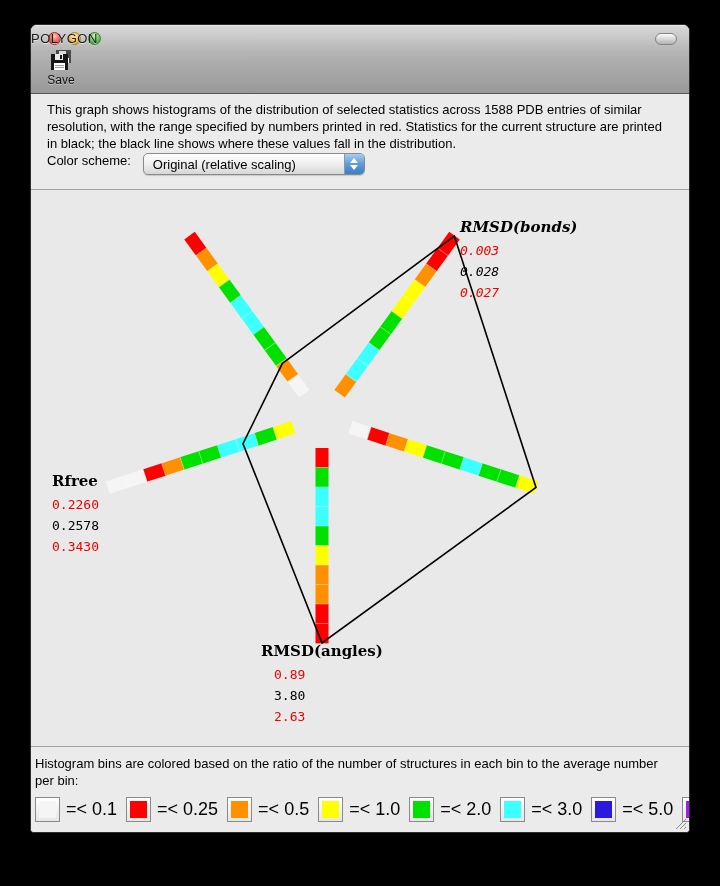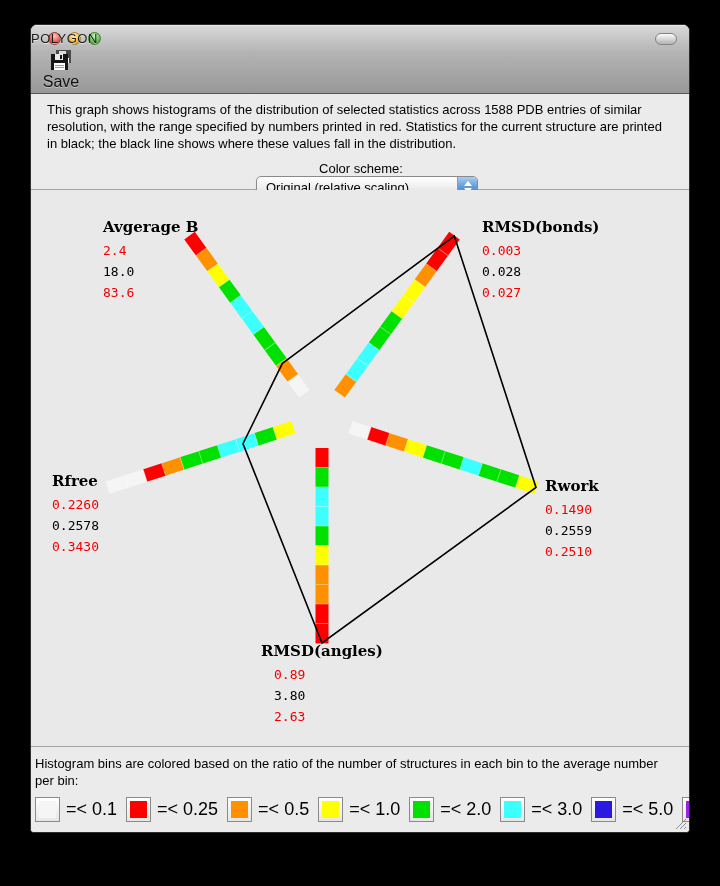--- a/index.html
+++ b/index.html
@@ -14,26 +14,26 @@
   .title{position:absolute;left:0;right:0;top:6px;text-align:left;font-size:13px;
          color:#1b1b1b;text-shadow:0 1px 0 rgba(255,255,255,.5);letter-spacing:.5px;}
   .tl{position:absolute;top:7px;width:13px;height:13px;border-radius:50%;box-sizing:border-box;}
   .tl-red{left:17px;background:radial-gradient(circle at 50% 28%,#ffc9c2,#ee6a5e 50%,#b1392d);border:1px solid #9c3328;}
   .tl-yellow{left:37px;background:radial-gradient(circle at 50% 28%,#ffeab7,#f6be4f 50%,#c7922f);border:1px solid #ad8128;}
   .tl-green{left:57px;background:radial-gradient(circle at 50% 28%,#d2f2c4,#65c458 50%,#3f9431);border:1px solid #3a842d;}
   .pill{position:absolute;right:12px;top:8px;width:22px;height:12px;border-radius:6px;
         background:linear-gradient(#fcfcfc,#b3b3b3);border:1px solid #828282;box-sizing:border-box;}
   .save-btn{position:absolute;left:10px;top:25px;width:40px;text-align:center;cursor:default;}
   .save-btn svg{display:block;margin:0 auto;}
-  .save-label{display:block;font-size:16px;color:#101010;margin-top:1px;text-shadow:0 1px 0 rgba(255,255,255,.4);}
+  .save-label{display:block;font-size:12px;color:#101010;margin-top:1px;text-shadow:0 1px 0 rgba(255,255,255,.4);}
   
   .desc-panel{height:96px;border-bottom:1px solid #a3a3a3;background:#ebebeb;
               padding:7px 14px 0 16px;box-sizing:border-box;}
   .desc-text{margin:0;font-size:13px;line-height:17px;color:#000;}
-  .scheme-row{margin-top:9px;display:flex;align-items:center;flex-direction:column;}
+  .scheme-row{margin-top:1px;display:flex;}
   .scheme-label{font-size:13px;color:#000;}
   .dropdown{margin-left:12px;width:222px;height:22px;border:1px solid #8a8a8a;border-radius:5px;
             background:linear-gradient(#ffffff,#ededed 55%,#d7d7d7);display:flex;align-items:center;
             box-sizing:border-box;overflow:hidden;box-shadow:0 1px 1px rgba(0,0,0,.15);}
   .dropdown-value{flex:1;font-size:13px;color:#000;padding-left:9px;white-space:nowrap;}
   .dropdown-cap{width:19px;height:100%;background:linear-gradient(#a9cdf2,#5f9bd6 50%,#3e7fc1);
                 border-left:1px solid #7a9cbf;display:flex;flex-direction:column;align-items:center;justify-content:center;}
   .arr{width:0;height:0;border-left:4px solid transparent;border-right:4px solid transparent;}
   .arr-up{border-bottom:5px solid #fff;margin-bottom:2px;}
   .arr-down{border-top:5px solid #fff;}
@@ -41,21 +41,21 @@
   .plot-area{position:relative;height:556px;background:#e9e9e9;overflow:hidden;}
   .plot-area svg{position:absolute;left:0;top:0;}
   .stat{position:absolute;}
   .stat-label{font-family:"DejaVu Serif","Liberation Serif",serif;font-weight:bold;
               font-size:15px;color:#000;margin-bottom:4px;white-space:nowrap;}
   .stat-val{font-family:"DejaVu Sans Mono","Liberation Mono",monospace;font-size:13px;
             line-height:21px;white-space:nowrap;}
   .v-red{color:#f20000;}
   .v-blk{color:#000;}
   .stat-avgb{left:72px;top:28px;}
-  .stat-bonds{left:451px;top:28px;}
+  .stat-bonds{left:429px;top:28px;font-style:italic;}
   .stat-rwork{left:514px;top:287px;}
   .stat-rfree{left:21px;top:282px;}
   .stat-angles{left:230px;top:452px;}
   .stat-angles .stat-val{margin-left:13px;}
   
   .legend-panel{position:relative;height:86px;border-top:1px solid #a3a3a3;background:#ebebeb;
                 padding:8px 14px 0 4px;box-sizing:border-box;}
   .legend-text{margin:0;font-size:13px;line-height:17px;color:#000;}
   .legend-row{margin-top:8px;display:flex;align-items:center;}
   .swatch{width:25px;height:25px;border:1px solid #8a8a8a;background:linear-gradient(#ffffff,#e6e6e6);
@@ -210,40 +210,28 @@
             <line x1="108" x2="108" y1="-6.5" y2="6.5" stroke="rgba(255,255,255,0.38)" stroke-width="1"></line>
             <line x1="127.5" x2="127.5" y1="-6.5" y2="6.5" stroke="rgba(255,255,255,0.38)" stroke-width="1"></line>
             <line x1="147" x2="147" y1="-6.5" y2="6.5" stroke="rgba(255,255,255,0.38)" stroke-width="1"></line>
             <line x1="166.5" x2="166.5" y1="-6.5" y2="6.5" stroke="rgba(255,255,255,0.38)" stroke-width="1"></line>
             <line x1="186" x2="186" y1="-6.5" y2="6.5" stroke="rgba(255,255,255,0.38)" stroke-width="1"></line>
             <line x1="205.5" x2="205.5" y1="-6.5" y2="6.5" stroke="rgba(255,255,255,0.38)" stroke-width="1"></line>
           </g>
           <polygon points="251.4,173.4 423.3,46.0 505.0,297.5 291.0,453.0 212.0,253.7" fill="none" stroke="#000000" stroke-width="1.6"></polygon>
         </svg>
 
-      <div class="stat stat-avgb">
-        <div class="stat-label">Avgerage B</div>
-        <div class="stat-val v-red">2.4</div>
-        <div class="stat-val v-blk">18.0</div>
-        <div class="stat-val v-red">83.6</div>
-      </div>
 
       <div class="stat stat-bonds">
         <div class="stat-label">RMSD(bonds)</div>
         <div class="stat-val v-red">0.003</div>
         <div class="stat-val v-blk">0.028</div>
         <div class="stat-val v-red">0.027</div>
       </div>
 
-      <div class="stat stat-rwork">
-        <div class="stat-label">Rwork</div>
-        <div class="stat-val v-red">0.1490</div>
-        <div class="stat-val v-blk">0.2559</div>
-        <div class="stat-val v-red">0.2510</div>
-      </div>
 
       <div class="stat stat-angles">
         <div class="stat-label">RMSD(angles)</div>
         <div class="stat-val v-red">0.89</div>
         <div class="stat-val v-blk">3.80</div>
         <div class="stat-val v-red">2.63</div>
       </div>
 
       <div class="stat stat-rfree">
         <div class="stat-label">Rfree</div>

